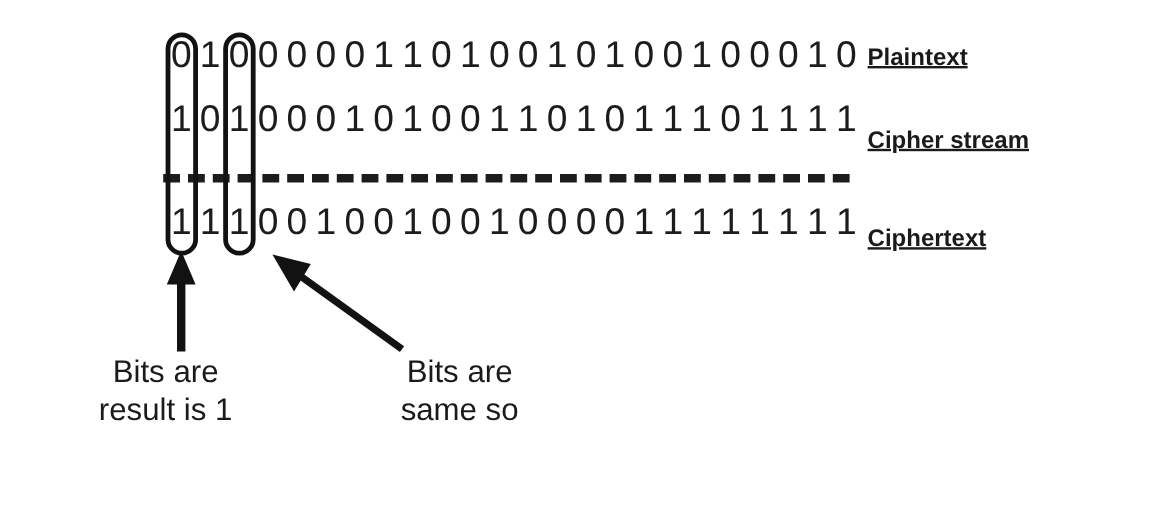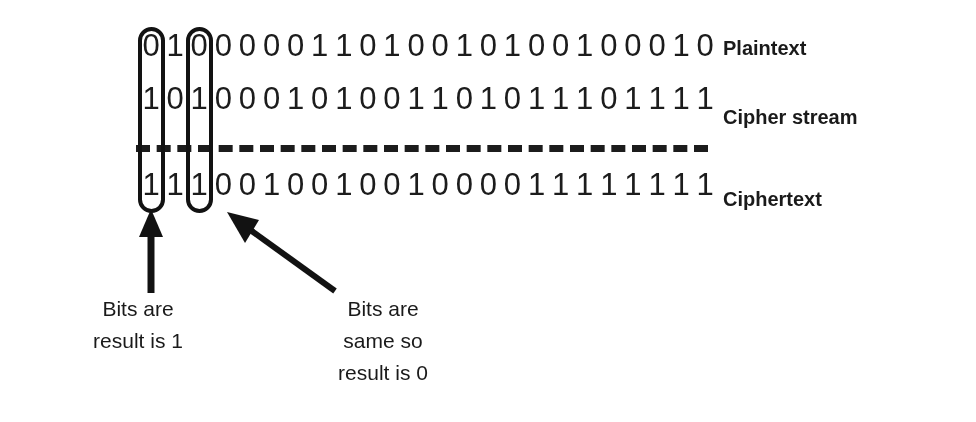--- a/index.html
+++ b/index.html
@@ -48,20 +48,21 @@
   .row-label {
     position: absolute;
     left: 723px;
     font-family: "Liberation Sans", sans-serif;
     font-size: 20px;
     font-weight: bold;
     color: #1a1a1a;
     line-height: 44px;
     height: 44px;
     white-space: nowrap;
+    text-decoration: underline;
   }
   #label-plaintext    { top: 26px; }
   #label-cipherstream { top: 95px; }
   #label-ciphertext   { top: 177px; }
 
   
   #dashed-line {
     position: absolute;
     left: 136px;
     top: 145px;
@@ -87,21 +88,21 @@
     overflow: visible;
   }
   #arrow-vertical { left: 120px; top: 205px; }
   #arrow-diagonal { left: 215px; top: 205px; }
 
   
   .caption {
     position: absolute;
     text-align: center;
     font-family: "Liberation Sans", sans-serif;
-    font-size: 21px;
+    font-size: 26px;
     line-height: 32px;
     color: #1a1a1a;
     white-space: nowrap;
   }
   #caption-left  { left: 38px;  top: 293px; width: 200px; }
   #caption-right { left: 283px; top: 293px; width: 200px; }
   .caption-line { display: block; }
 </style>
 </head>
 <body>
@@ -207,16 +208,15 @@
   </svg>
 
   <div class="caption" id="caption-left">
     <span class="caption-line">Bits are</span>
     <span class="caption-line">result is 1</span>
   </div>
 
   <div class="caption" id="caption-right">
     <span class="caption-line">Bits are</span>
     <span class="caption-line">same so</span>
-    <span class="caption-line">result is 0</span>
   </div>
 
 </div>
 
 </body></html>

